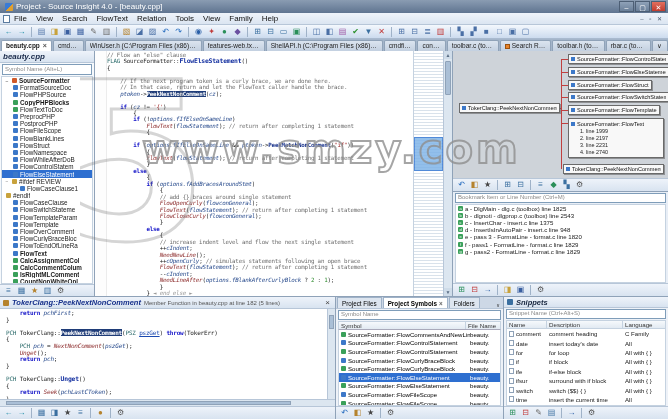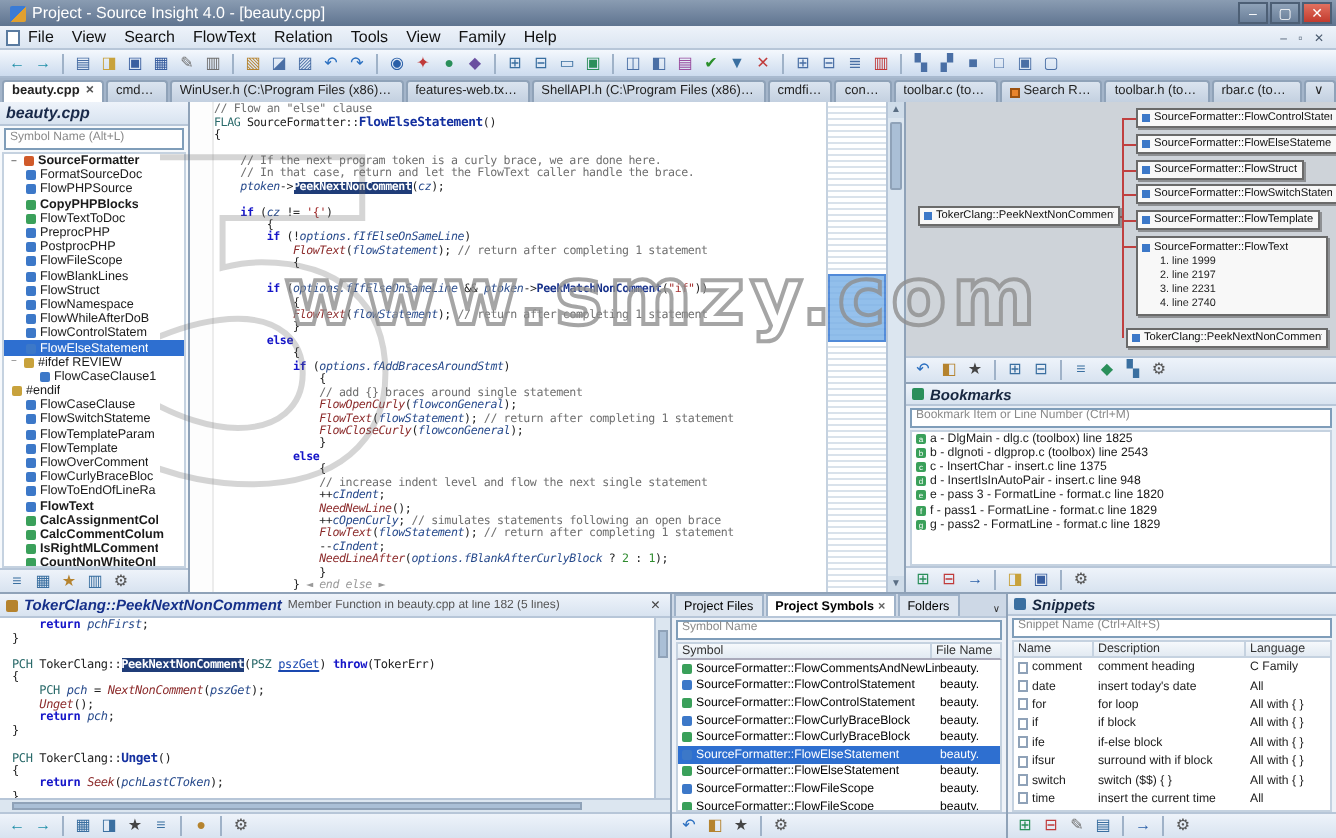--- a/index.html
+++ b/index.html
@@ -513,24 +513,20 @@
         <span class="tb-icon" style="color: rgb(58, 111, 160);">⊞</span>
         <span class="tb-icon" style="color: rgb(58, 111, 160);">⊟</span>
         <span class="tb-sep"></span>
         <span class="tb-icon" style="color: rgb(58, 111, 160);">≡</span>
         <span class="tb-icon" style="color: rgb(42, 143, 90);">◆</span>
         <span class="tb-icon" style="color: rgb(58, 111, 160);">▚</span>
         <span class="tb-icon" style="color: rgb(85, 85, 85);">⚙</span>
       </div>
 
     <div class="bookmarks">
-      <div class="panel-header">
-        <span class="ph-ico" style="background:#2a8f5a"></span>
-        <span>Bookmarks</span>
-      </div>
       <div class="bm-input">Bookmark Item or Line Number (Ctrl+M)</div>
       <div class="bm-list">
           <div class="bm-row">
             <span class="bm-ico">a</span>
             <span class="bm-label">a - DlgMain - dlg.c (toolbox) line 1825</span>
           </div>
           <div class="bm-row">
             <span class="bm-ico">b</span>
             <span class="bm-label">b - dlgnoti - dlgprop.c (toolbox) line 2543</span>
           </div>

